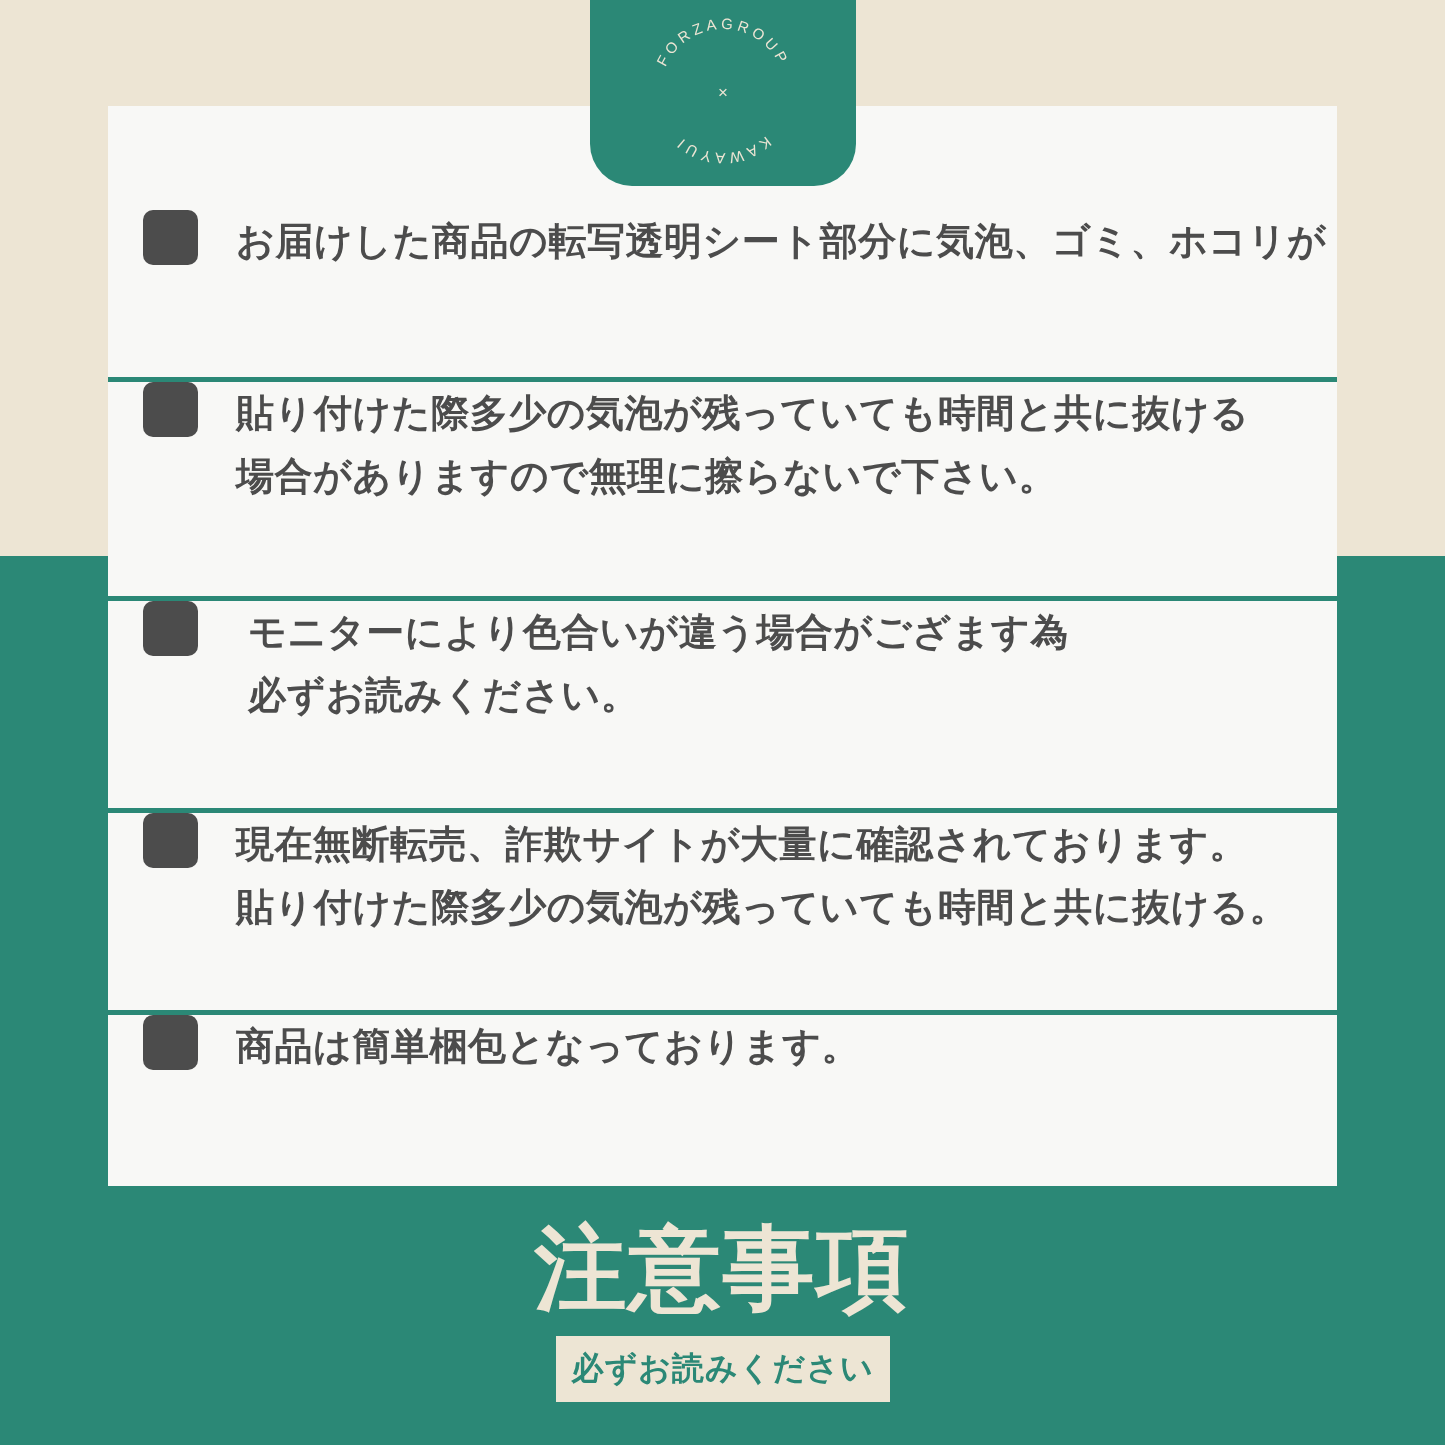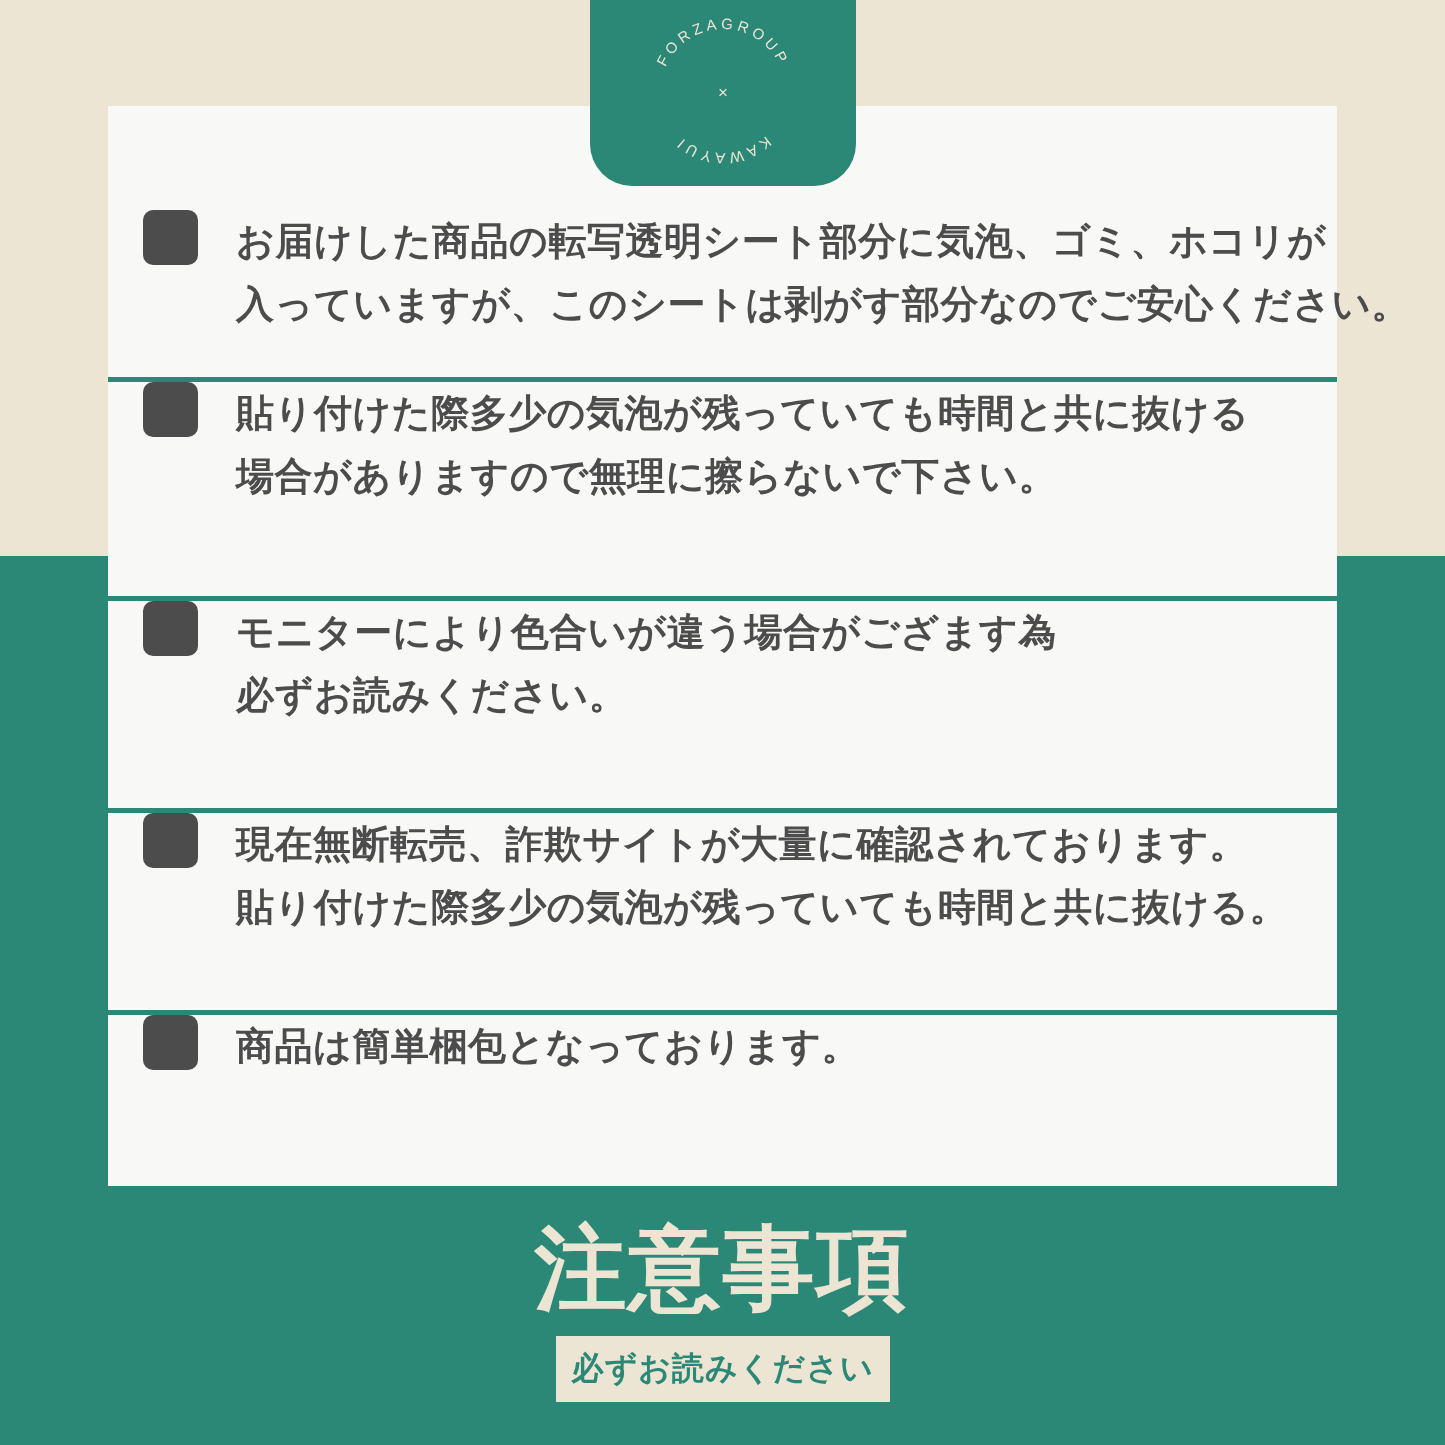--- a/index.html
+++ b/index.html
@@ -15,21 +15,21 @@
   .panel{
     position:absolute;left:108px;top:106px;width:1229px;height:1080px;
     background:var(--panel);
   }
   .band{
     position:absolute;left:0;width:100%;box-sizing:border-box;
     display:flex;align-items:flex-start;padding-left:35px;
   }
   .band-1{top:0;height:287px;padding-top:104px;}
   .band-2{top:271px;height:227px;border-top:5px solid var(--teal);}
-  .band-3{top:490px;height:212px;border-top:5px solid var(--teal);}
+  .band-3{top:490px;height:212px;border-top:5px solid var(--teal);gap:12px;}
   .band-4{top:702px;height:148px;border-top:5px solid var(--teal);}
   .band-5{top:904px;height:224px;border-top:5px solid var(--teal);}
 
   .checkbox{
     width:55px;height:55px;border-radius:10px;background:var(--dark);
     margin-right:38px;flex:none;
   }
   .notice-text{
     font-size:38px;font-weight:700;color:var(--dark);
     line-height:63px;letter-spacing:0.5px;white-space:nowrap;
@@ -66,21 +66,20 @@
 
 <div class="stage">
   <div class="bg-top"></div>
   <div class="bg-bottom"></div>
 
   <div class="panel" id="panel">
       <div class="band band-1">
         <span class="checkbox"></span>
         <div class="notice-text">
           <div>お届けした商品の転写透明シート部分に気泡、ゴミ、ホコリが</div>
-          <div>入っていますが、このシートは剥がす部分なのでご安心ください。</div>
         </div>
       </div>
       <div class="band band-2">
         <span class="checkbox"></span>
         <div class="notice-text">
           <div>貼り付けた際多少の気泡が残っていても時間と共に抜ける</div>
           <div>場合がありますので無理に擦らないで下さい。</div>
         </div>
       </div>
       <div class="band band-3">

